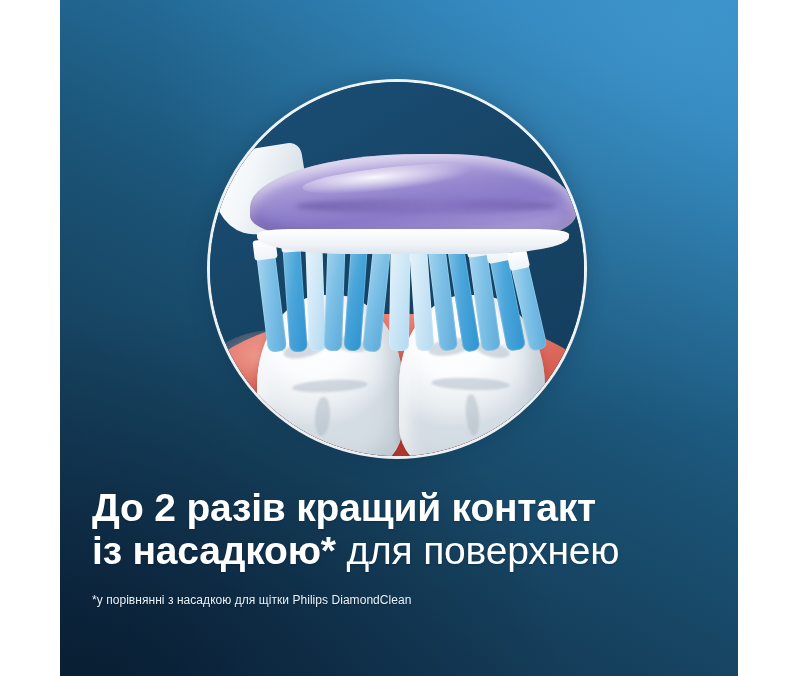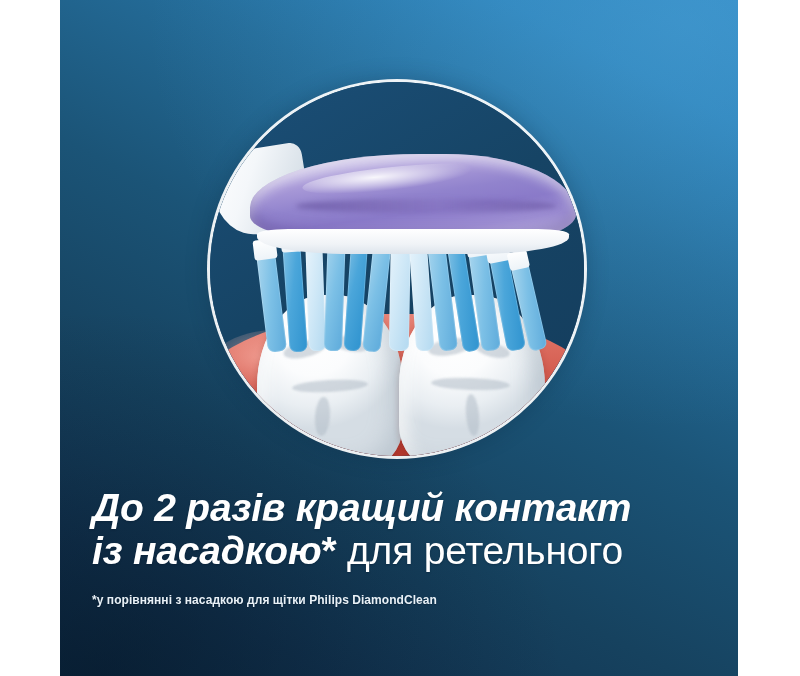--- a/index.html
+++ b/index.html
@@ -220,28 +220,28 @@
   }
   .headline {
     margin: 0;
     color: #ffffff;
     font-size: 39px;
     line-height: 43px;
     font-weight: 400;
     letter-spacing: -0.2px;
     text-shadow: 0 1px 2px rgba(0,20,40,0.30);
   }
-  .headline .strong { font-weight: 700; font-style: italic; }
+  .headline .strong { font-weight: 700; }
   .headline .star   { font-weight: 700; }
   .footnote {
     margin: 20px 0 0 0;
     color: #e9f1f7;
     font-size: 12px;
     line-height: 16px;
-    font-weight: 700;
+    font-weight: 400;
     letter-spacing: 0.05px;
     text-shadow: 0 1px 1px rgba(0,18,34,0.35);
   }
 </style>
 </head>
 <body>
 
 <div class="page">
 
   <div class="promo-panel">
@@ -286,18 +286,18 @@
             <div class="head-gloss"></div>
             <div class="head-shadowband"></div>
           </div>
           <div class="head-plate"></div>
         </div>
 
       </div>
     </div>
 
     <div class="copy">
-      <p class="headline"><span class="strong">До 2 разів кращий контакт</span><br><span class="strong">із насадкою</span><span class="star">*</span><span> для ретельного</span><br></p>
+      <p class="headline"><span class="strong">До 2 разів кращий контакт</span><br><span class="strong">із насадкою</span><span class="star">*</span><span> для поверхнею</span><br></p>
       <p class="footnote">*у порівнянні з насадкою для щітки Philips DiamondClean</p>
     </div>
 
   </div>
 </div>
 
 </body></html>

